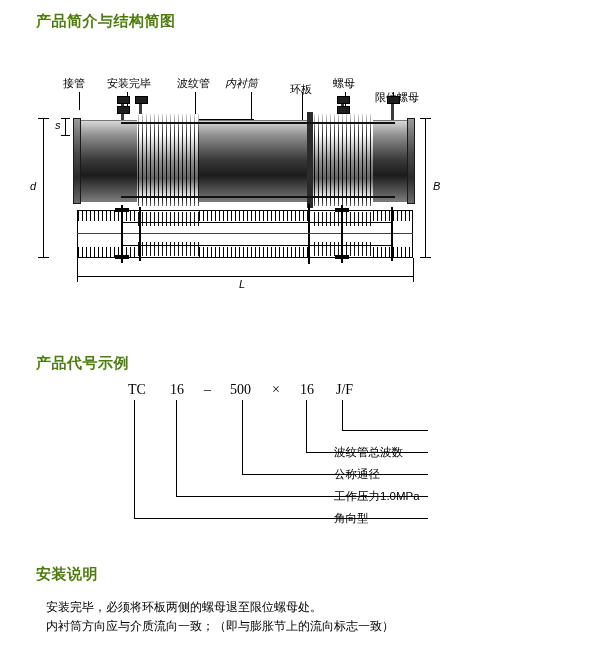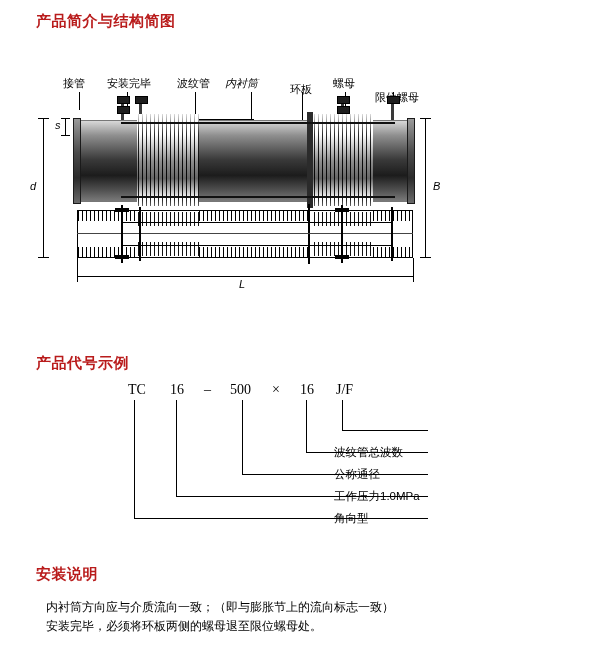--- a/index.html
+++ b/index.html
@@ -10,21 +10,21 @@
     width: 600px;
     height: 652px;
     background: #ffffff;
     font-family: "Liberation Sans", sans-serif;
     color: #000000;
     position: relative;
     overflow: hidden;
   }
 
   .section-title {
-    color: #b91c1c;
+    color: #4d7c0f;
     font-size: 15px;
     font-weight: bold;
     letter-spacing: 0.5px;
   }
 
   #title-1 { position: absolute; left: 36px; top: 12px; }
   #title-2 { position: absolute; left: 36px; top: 354px; }
   #title-3 { position: absolute; left: 36px; top: 565px; }
 
   
@@ -319,15 +319,15 @@
   <div class="code-hline" style="left:14px;  top:136px; width:294px;"></div>
 
   <div class="code-desc" style="left:214px; top:63px;">波纹管总波数</div>
   <div class="code-desc" style="left:214px; top:85px;">公称通径</div>
   <div class="code-desc" style="left:214px; top:107px;">工作压力1.0MPa</div>
   <div class="code-desc" style="left:214px; top:129px;">角向型</div>
 
 </div>
 
 <div id="install-notes">
+  <div class="note-line">安装完毕，必须将环板两侧的螺母退至限位螺母处。</div>
   <div class="note-line">内衬筒方向应与介质流向一致；（即与膨胀节上的流向标志一致）</div>
-  <div class="note-line">安装完毕，必须将环板两侧的螺母退至限位螺母处。</div>
 </div>
 
 </body></html>

